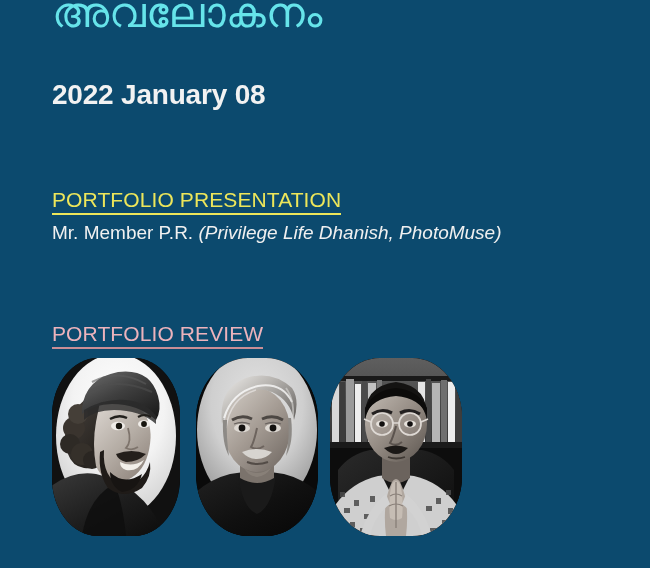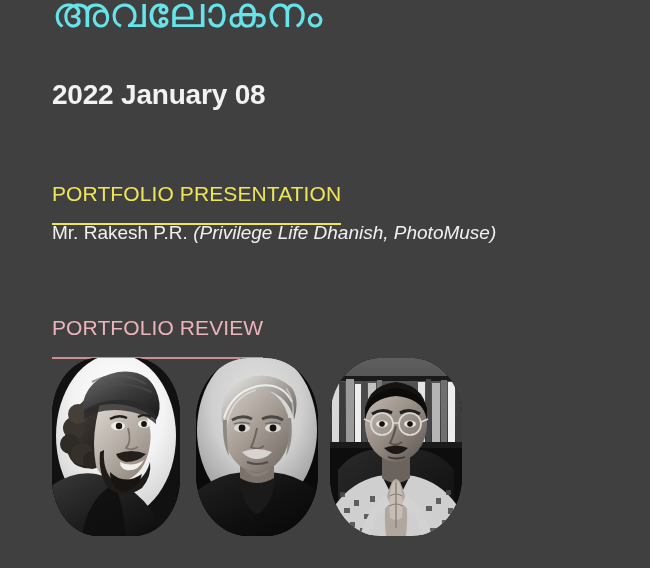--- a/index.html
+++ b/index.html
@@ -50,24 +50,25 @@
     white-space: nowrap;
   }
 
   
   .section-heading {
     position: absolute;
     font-size: 21px;
     font-weight: 500;
     letter-spacing: 0.1px;
     white-space: nowrap;
-    padding-bottom: 17px;
+    padding-bottom: 1px;
     border-bottom-style: solid;
     border-bottom-width: 2px;
     display: inline-block;
+    margin-top: 6px;
   }
   #heading-presentation {
     left: 52px;
     top: 182px;
   }
   #heading-review {
     left: 52px;
     top: 316px;
   }
 
@@ -102,33 +103,33 @@
   }
   .photo svg { display: block; width: 100%; height: 100%; }
 
   #photo-1 { left: 0px;   width: 128px; border-radius: 46px / 58px; }
   #photo-2 { left: 144px; width: 122px; border-radius: 52px / 62px; }
   #photo-3 { left: 278px; width: 132px; border-radius: 50px / 60px; }
 </style>
 </head>
 <body>
 
-<div id="slide" style="background: #404040;">
+<div id="slide" style="background: #0c4a6e;">
 
   <div class="title-malayalam" style="color: rgb(102, 228, 234);">അവലോകനം</div>
 
   <div class="datetime-block" style="color: rgb(242, 242, 242);">
     <span class="line">2022 January 08</span>
   </div>
 
   <div id="heading-presentation" class="section-heading" style="color: rgb(237, 230, 90); border-bottom-color: rgb(237, 230, 90);">PORTFOLIO PRESENTATION</div>
 
   <div class="presenters" style="color: rgb(240, 240, 240);">
     <span class="row">
-      <span class="name">Mr. Rakesh P.R.</span><span> </span><span class="affil">(Privilege Life Dhanish, PhotoMuse)</span>
+      <span class="name">Mr. Member P.R.</span><span> </span><span class="affil">(Privilege Life Dhanish, PhotoMuse)</span>
     </span>
   </div>
 
   <div id="heading-review" class="section-heading" style="color: rgb(237, 179, 188); border-bottom-color: rgb(201, 142, 150);">PORTFOLIO REVIEW</div>
 
   <div id="photo-strip">
 
     <div id="photo-1" class="photo">
       <svg viewBox="0 0 128 178" preserveAspectRatio="xMidYMid slice">
         <defs>

